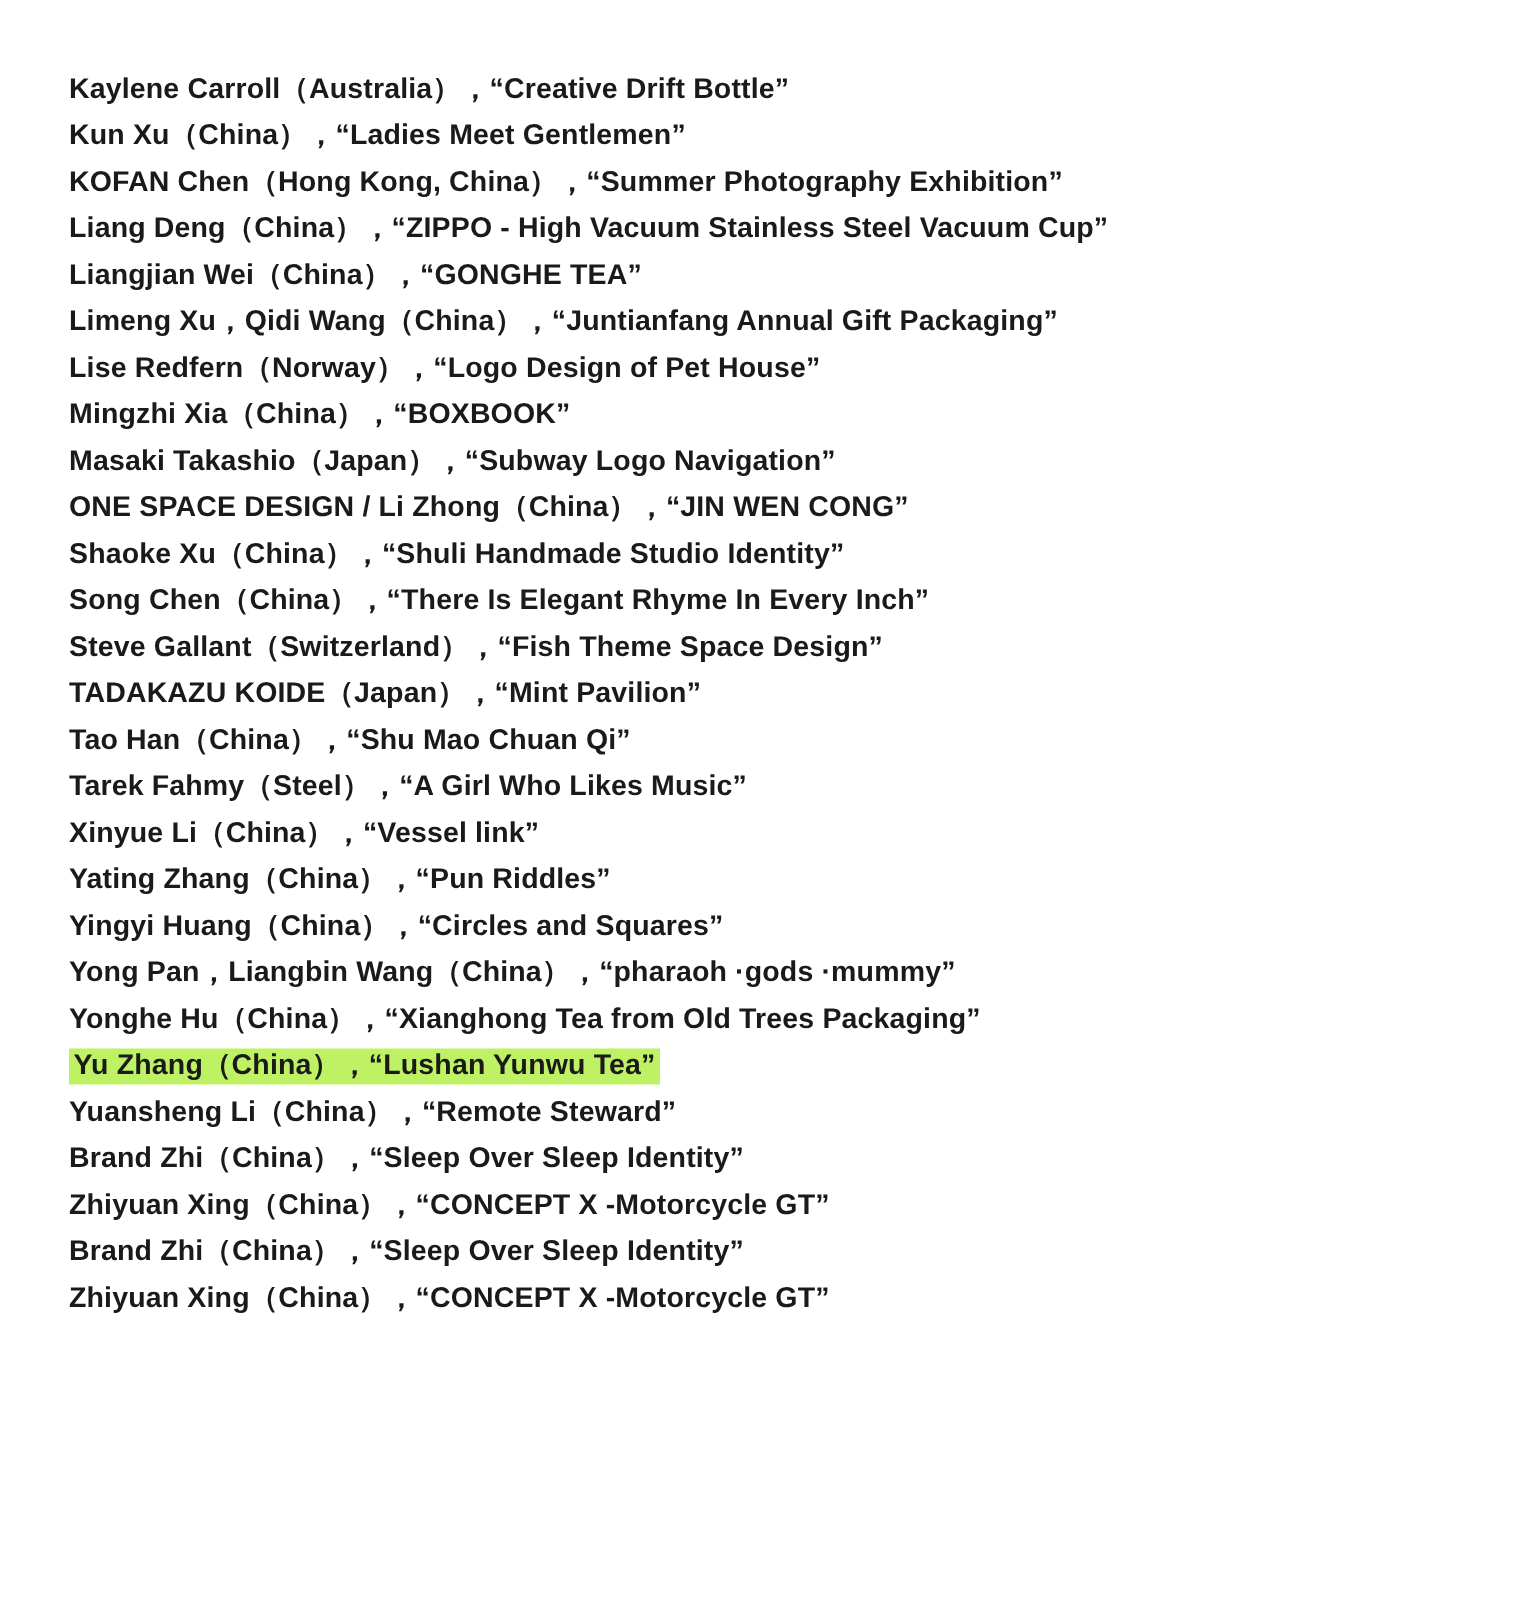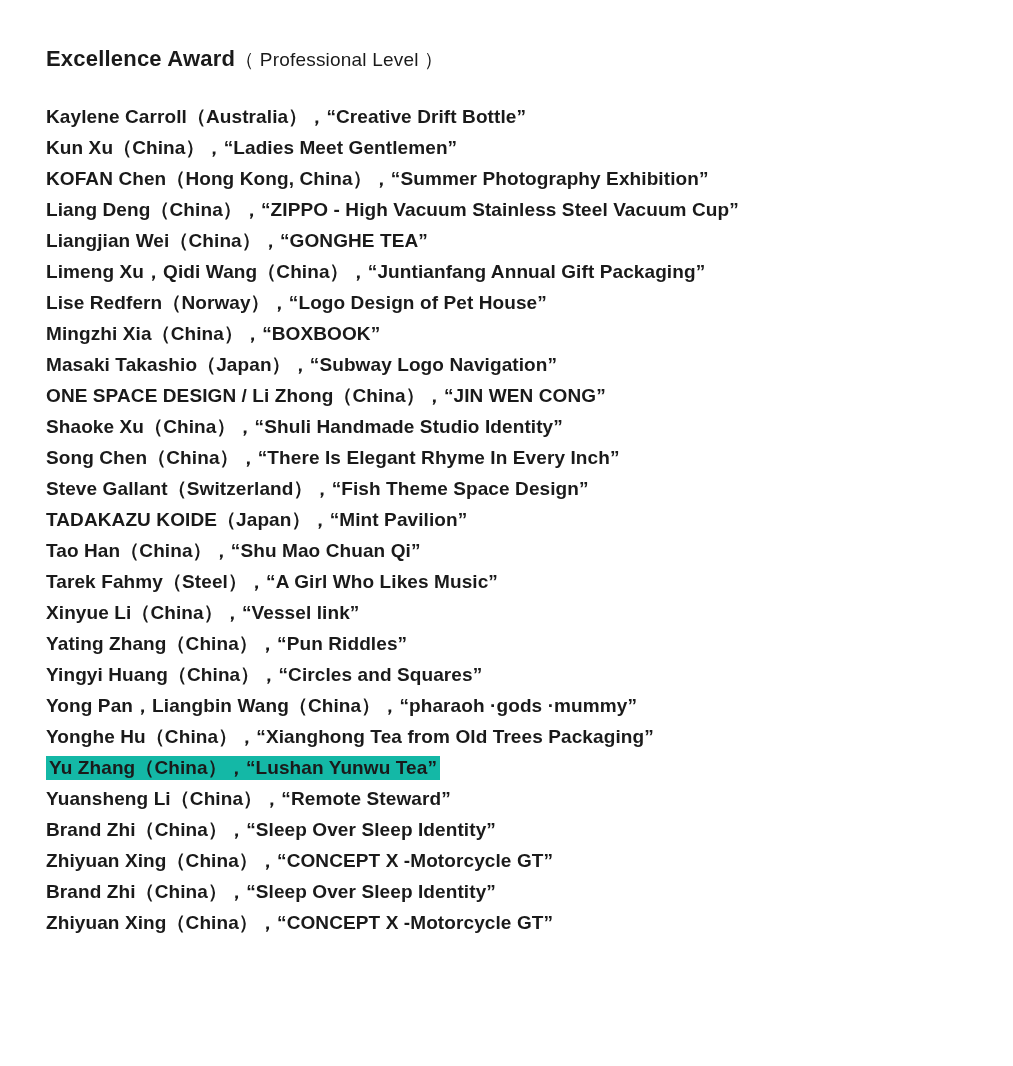--- a/index.html
+++ b/index.html
@@ -54,23 +54,20 @@
     padding: 1px 3px 2px 3px;
     box-decoration-break: clone;
     -webkit-box-decoration-break: clone;
   }
 </style>
 </head>
 <body>
 
 <div class="page">
 
-  <div class="award-header">
-    <span class="award-title">Excellence Award</span><span class="award-level">（ Professional Level ）</span>
-  </div>
 
   <ul class="entries" id="entries-list">
       <li class="entry"><span>Kaylene Carroll（Australia），“Creative Drift Bottle”</span></li>
       <li class="entry"><span>Kun Xu（China），“Ladies Meet Gentlemen”</span></li>
       <li class="entry"><span>KOFAN Chen（Hong Kong, China），“Summer Photography Exhibition”</span></li>
       <li class="entry"><span>Liang Deng（China），“ZIPPO - High Vacuum Stainless Steel Vacuum Cup”</span></li>
       <li class="entry"><span>Liangjian Wei（China），“GONGHE TEA”</span></li>
       <li class="entry"><span>Limeng Xu，Qidi Wang（China），“Juntianfang Annual Gift Packaging”</span></li>
       <li class="entry"><span>Lise Redfern（Norway），“Logo Design of Pet House”</span></li>
       <li class="entry"><span>Mingzhi Xia（China），“BOXBOOK”</span></li>
@@ -80,21 +77,21 @@
       <li class="entry"><span>Song Chen（China），“There Is Elegant Rhyme In Every Inch”</span></li>
       <li class="entry"><span>Steve Gallant（Switzerland），“Fish Theme Space Design”</span></li>
       <li class="entry"><span>TADAKAZU KOIDE（Japan），“Mint Pavilion”</span></li>
       <li class="entry"><span>Tao Han（China），“Shu Mao Chuan Qi”</span></li>
       <li class="entry"><span>Tarek Fahmy（Steel），“A Girl Who Likes Music”</span></li>
       <li class="entry"><span>Xinyue Li（China），“Vessel link”</span></li>
       <li class="entry"><span>Yating Zhang（China），“Pun Riddles”</span></li>
       <li class="entry"><span>Yingyi Huang（China），“Circles and Squares”</span></li>
       <li class="entry"><span>Yong Pan，Liangbin Wang（China），“pharaoh ·gods ·mummy”</span></li>
       <li class="entry"><span>Yonghe Hu（China），“Xianghong Tea from Old Trees Packaging”</span></li>
-      <li class="entry"><span class="mark" style="background: #14b8a6;">Yu Zhang（China），“Lushan Yunwu Tea”</span></li>
+      <li class="entry"><span class="mark" style="background: #bef264;">Yu Zhang（China），“Lushan Yunwu Tea”</span></li>
       <li class="entry"><span>Yuansheng Li（China），“Remote Steward”</span></li>
       <li class="entry"><span>Brand Zhi（China），“Sleep Over Sleep Identity”</span></li>
       <li class="entry"><span>Zhiyuan Xing（China），“CONCEPT X -Motorcycle GT”</span></li>
       <li class="entry"><span>Brand Zhi（China），“Sleep Over Sleep Identity”</span></li>
       <li class="entry"><span>Zhiyuan Xing（China），“CONCEPT X -Motorcycle GT”</span></li>
     </ul>
 
 </div>
 
 </body></html>

